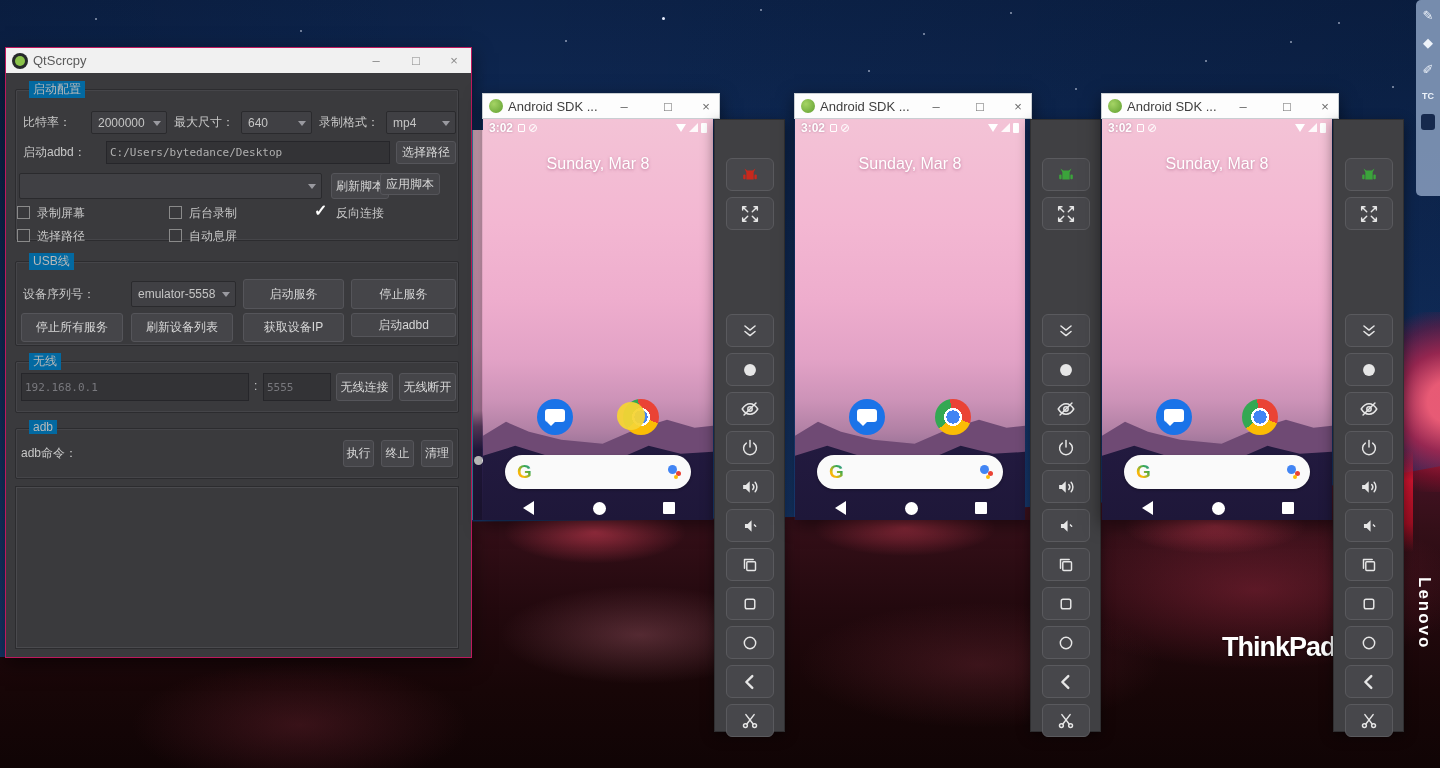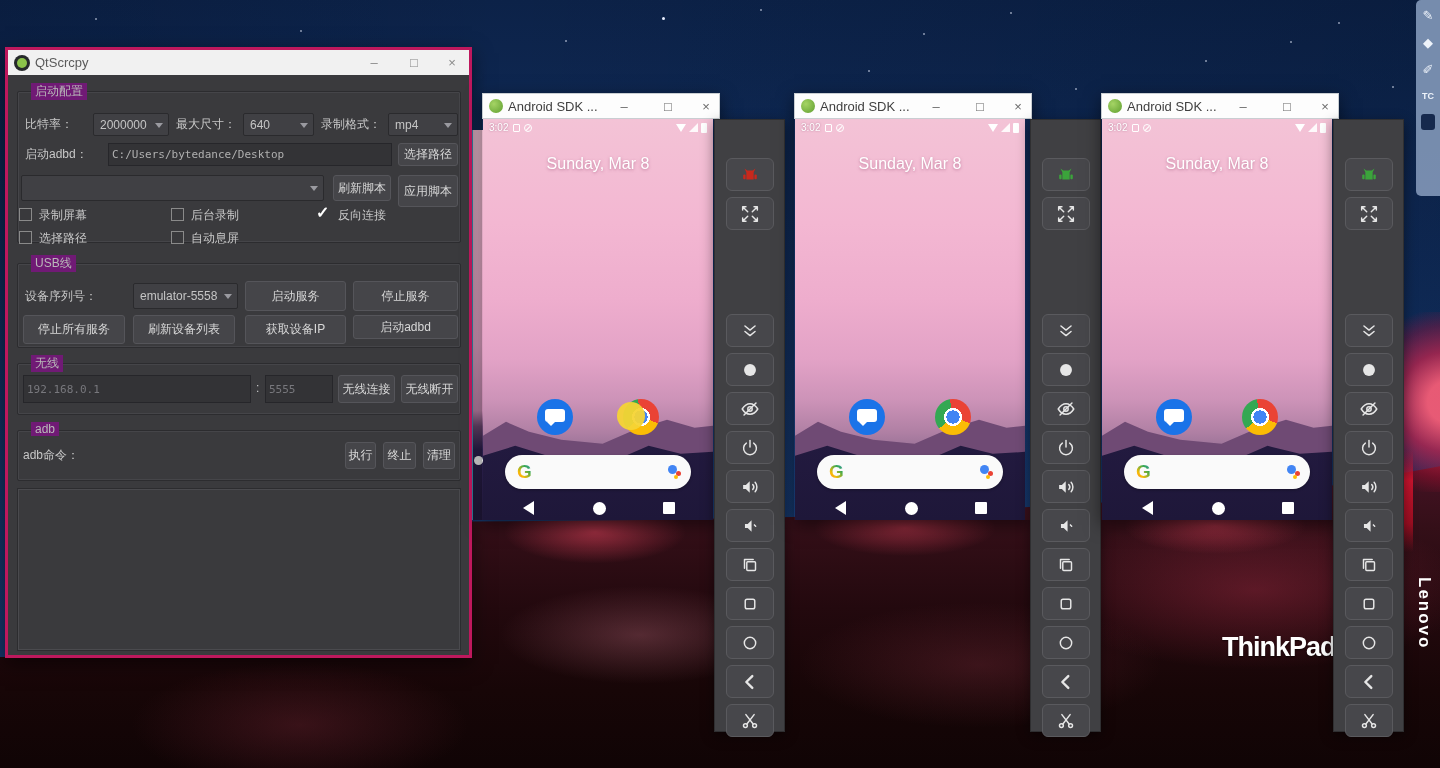--- a/index.html
+++ b/index.html
@@ -31,49 +31,49 @@
   
   #anno-bar { position:absolute; left:1416px; top:0; width:24px; height:196px; background:rgba(128,150,182,.92); border-radius:5px 0 0 5px; display:flex; flex-direction:column; align-items:center; padding-top:6px; gap:9px; }
   .anno-item { width:18px; height:18px; display:flex; align-items:center; justify-content:center; color:#eef3fa; font-size:13px; }
   .anno-item.text { font-size:9px; font-weight:bold; }
   .anno-swatch { width:14px; height:16px; background:#16294d; border-radius:3px; }
   
   #hidden-sliver { position:absolute; left:471px; top:130px; width:12px; height:390px; border-left:2px solid #3b9fc4;
     background:linear-gradient(180deg,#f4c2d6 0%,#f0b2d0 35%,#eaa8cc 55%,#c98cb4 72%,#6f4a74 76%,#2d2150 82%,#231a3e 100%); }
   #hidden-sliver .dot { position:absolute; right:0; top:326px; width:9px; height:9px; background:#fafafa; border-radius:50%; }
   
-  #qt-win { position:absolute; left:5px; top:47px; width:467px; height:611px; background:#3a3a3d; box-shadow:0 6px 18px rgba(0,0,0,.5); border:3px solid #be185d; }
+  #qt-win { position:absolute; left:5px; top:47px; width:467px; height:611px; background:#3a3a3d; box-shadow:0 6px 18px rgba(0,0,0,.5); border:1px solid #be185d; }
   .titlebar { position:absolute; left:0; top:0; right:0; height:25px; background:#f1f1f1; display:flex; align-items:center; }
   .titlebar .ttl { color:#5a5a5a; font-size:13px; margin-left:5px; }
   .win-ctl { position:absolute; top:0; height:25px; width:30px; display:flex; align-items:center; justify-content:center; color:#8a8a8a; font-size:13px; }
   .app-ico { width:16px; height:16px; margin-left:6px; border-radius:50%; background:#26292b; position:relative; }
   .app-ico::after { content:""; position:absolute; left:3px; top:3px; width:10px; height:10px; border-radius:50%; background:#8bc34a; }
   #qt-body { position:absolute; left:0; top:25px; right:0; bottom:0; font-size:12px; color:#c8c8c8; }
   .grp { position:absolute; border:1px solid #2c2c2f; border-radius:2px; box-shadow:0 0 0 1px #454549 inset; }
-  .grp-label { position:absolute; background:#701a75; padding:0 4px; color:#b9b9b9; font-size:12px; z-index:2; }
+  .grp-label { position:absolute; background:#0369a1; padding:0 4px; color:#b9b9b9; font-size:12px; z-index:2; }
   .lbl { position:absolute; color:#c8c8c8; font-size:12px; line-height:23px; white-space:nowrap; }
   .btn { position:absolute; background:#454549; border:1px solid #55555a; border-radius:3px; color:#d8d8d8; font-size:12px; display:flex; align-items:center; justify-content:center; white-space:nowrap; }
   .combo { position:absolute; background:#404044; border:1px solid #2a2a2d; border-radius:2px; color:#c5c5c5; font-size:12px; display:flex; align-items:center; padding-left:6px; }
   .combo .arr { position:absolute; right:5px; top:50%; margin-top:-2px; width:0; height:0; border-left:4px solid transparent; border-right:4px solid transparent; border-top:5px solid #9a9aa0; }
   .tin { position:absolute; background:#333336; border:1px solid #26262a; color:#b0b0b0; font-family:"DejaVu Sans Mono", monospace; font-size:11px; padding:0 3px; }
   .chk { position:absolute; width:13px; height:13px; border:1px solid #8a8a8a; background:#39393c; }
   .chk-on { position:absolute; color:#fff; font-size:16px; font-weight:bold; line-height:14px; }
   #qt-log { position:absolute; left:9px; top:413px; width:444px; height:163px; background:#3a3a3d; border:1px solid #2c2c2f; box-shadow:0 0 0 1px #4a4a4e inset; }
   
   .dev-window { position:absolute; top:93px; width:238px; height:427px; box-shadow:0 5px 16px rgba(0,0,0,.5); }
   .dev-titlebar { position:absolute; left:0; top:0; right:0; height:26px; background:#fdfdfd; border:1px solid #c9ced2; display:flex; align-items:center; }
   .dev-titlebar .ttl { color:#3f3f3f; font-size:13px; margin-left:5px; }
   .droid-ico { width:14px; height:14px; margin-left:6px; border-radius:50%; background:radial-gradient(circle at 35% 35%, #a5d465, #5f9e2f); position:relative; }
   .dev-screen { position:absolute; left:1px; top:26px; width:230px; height:401px; overflow:hidden; background:linear-gradient(180deg,#f3c3d6 0%,#f3b7d2 26%,#eeadcd 45%,#e2a2c6 60%,#cd93b8 70%,#b080a4 78%,#9b7398 82%); }
   .mtn-back { position:absolute; inset:0; background:#6f4a74;
     clip-path:polygon(0 79%,10% 75.5%,20% 78%,34% 80%,52% 81%,66% 77.5%,80% 75%,92% 77%,100% 76.5%,100% 100%,0 100%); }
   .mtn-front { position:absolute; inset:0; background:linear-gradient(180deg,#2d2150 0%,#271d46 60%,#1e1739 100%);
     clip-path:polygon(0 84%,14% 81.5%,28% 84%,46% 85.5%,60% 84.5%,72% 81.5%,86% 83.5%,100% 83%,100% 100%,0 100%); }
   .statusbar { position:absolute; left:0; top:0; right:0; height:17px; display:flex; align-items:center; padding:0 6px; color:#fff; }
-  .st-time { font-size:10px; font-weight:normal; text-shadow:0 0 2px rgba(120,50,90,.5); }
+  .st-time { font-size:12px; font-weight:bold; text-shadow:0 0 2px rgba(120,50,90,.5); }
   .st-sq { width:7px; height:8px; border:1px solid #fff; border-radius:1px; margin-left:5px; }
   .st-ci { width:8px; height:8px; border:1px solid #fff; border-radius:50%; margin-left:4px; position:relative; }
   .st-ci::after { content:""; position:absolute; left:0; top:3px; width:6px; height:1px; background:#fff; transform:rotate(-45deg); }
   .st-right { margin-left:auto; display:flex; align-items:center; gap:3px; }
   .wifi-tri { width:0; height:0; border-left:5px solid transparent; border-right:5px solid transparent; border-bottom:8px solid #fff; transform:rotate(180deg); }
   .sig-tri { width:0; height:0; border-left:9px solid transparent; border-bottom:9px solid #fff; opacity:.9; }
   .batt { width:6px; height:10px; background:#fff; border-radius:1px; }
   .p-date { position:absolute; left:0; top:36px; width:100%; text-align:center; color:#fff; font-size:16px; text-shadow:0 1px 3px rgba(150,70,110,.55); }
   .icon-msg { position:absolute; left:54px; top:280px; width:36px; height:36px; border-radius:50%; background:#1a73e8; }
   .icon-msg::after { content:""; position:absolute; left:8px; top:10px; width:20px; height:13px; background:#fff; border-radius:3px; }
@@ -166,21 +166,21 @@
         <span class="arr"></span>
     </div>
     <span class="lbl" style="left:17px; top:68px">启动adbd：</span>
     <input class="tin" style="left: 100px; top: 68px; width: 284px; height: 23px;" readonly="" value="C:/Users/bytedance/Desktop">
     <div class="btn" style="left:390px; top:68px; width:60px; height:23px">选择路径</div>
     <div class="combo" style="left:13px; top:100px; width:303px; height:26px">
       <span></span>
         <span class="arr"></span>
     </div>
     <div class="btn" style="left:325px; top:100px; width:58px; height:26px">刷新脚本</div>
-    <div class="btn" style="left:390px; top:100px; width:60px; height:32px">应用脚本</div>
+    <div class="btn" style="left:374px; top:100px; width:60px; height:22px">应用脚本</div>
     <div class="chk" style="left:11px; top:133px"></div>
     <span class="lbl" style="left:31px; top:129px">录制屏幕</span>
     <div class="chk" style="left:163px; top:133px"></div>
     <span class="lbl" style="left:183px; top:129px">后台录制</span>
     <span class="chk-on" style="left:308px; top:131px">✓</span>
     <span class="lbl" style="left:330px; top:129px">反向连接</span>
     <div class="chk" style="left:11px; top:156px"></div>
     <span class="lbl" style="left:31px; top:152px">选择路径</span>
     <div class="chk" style="left:163px; top:156px"></div>
     <span class="lbl" style="left:183px; top:152px">自动息屏</span>

